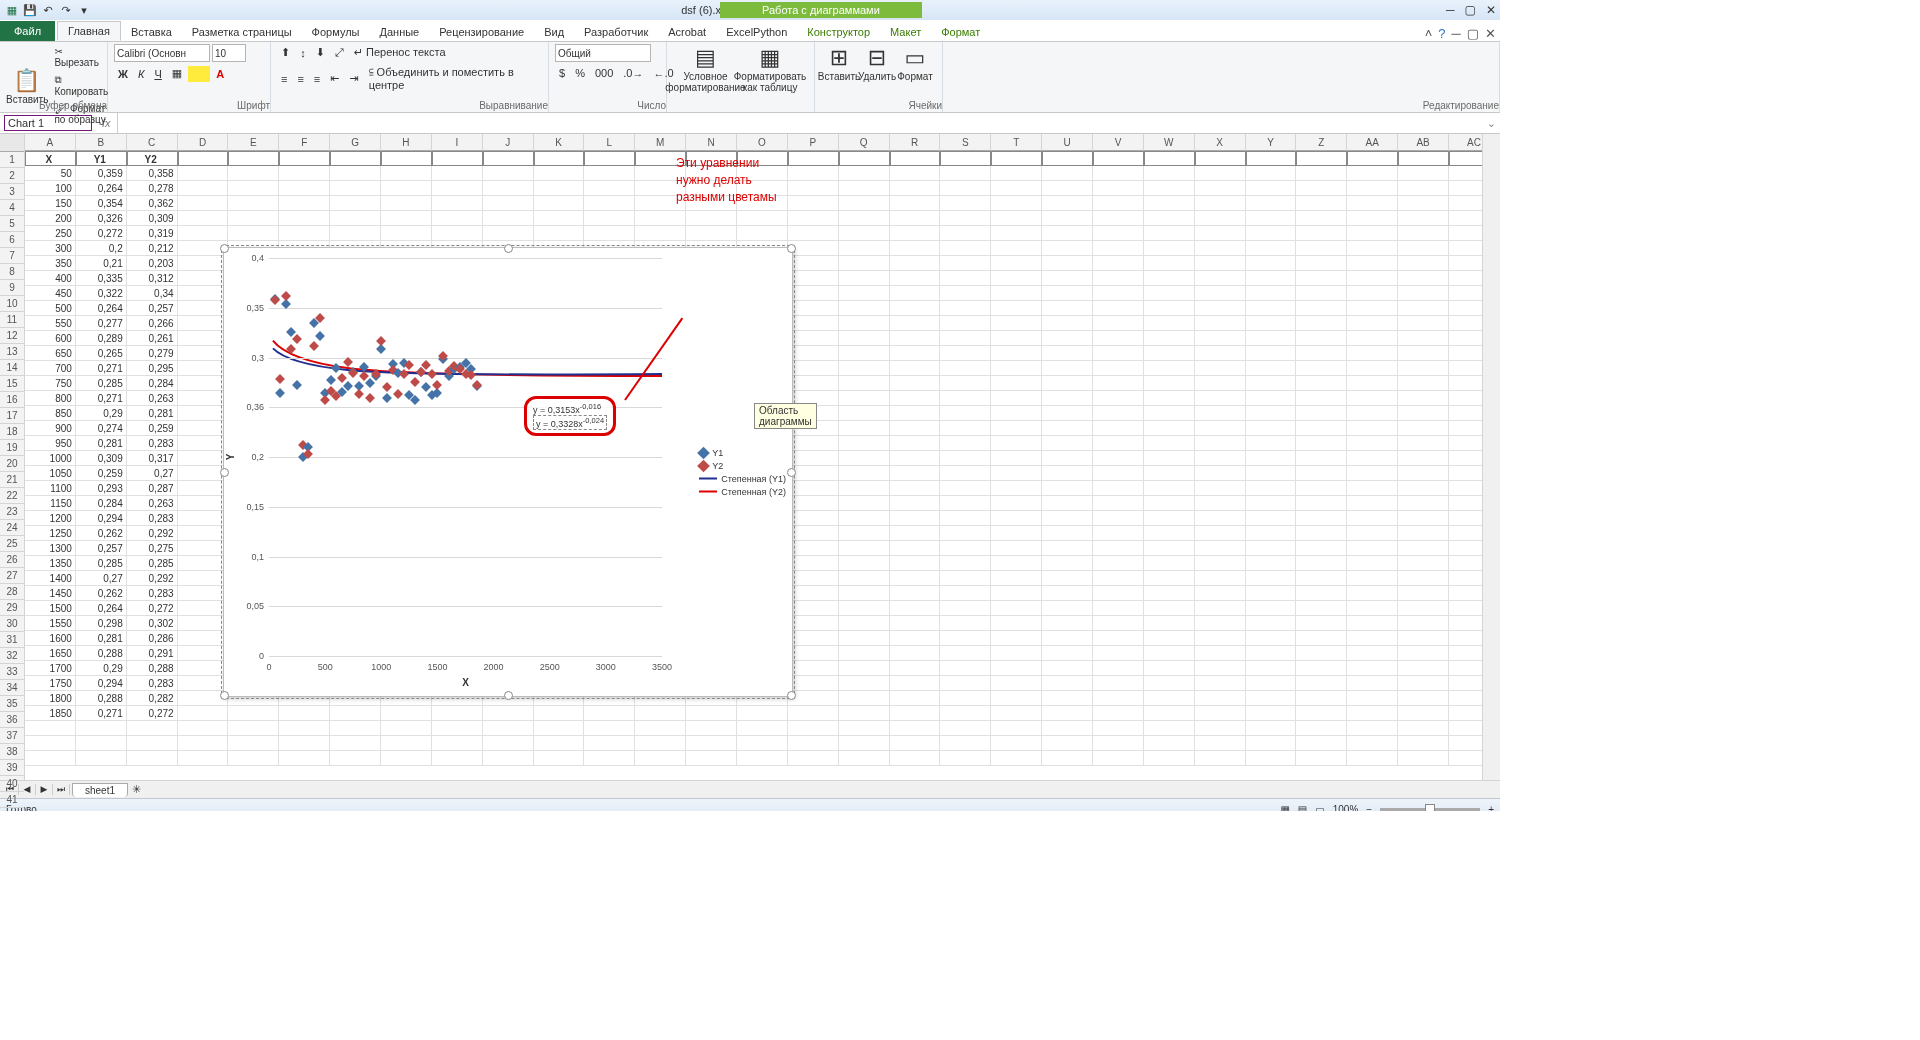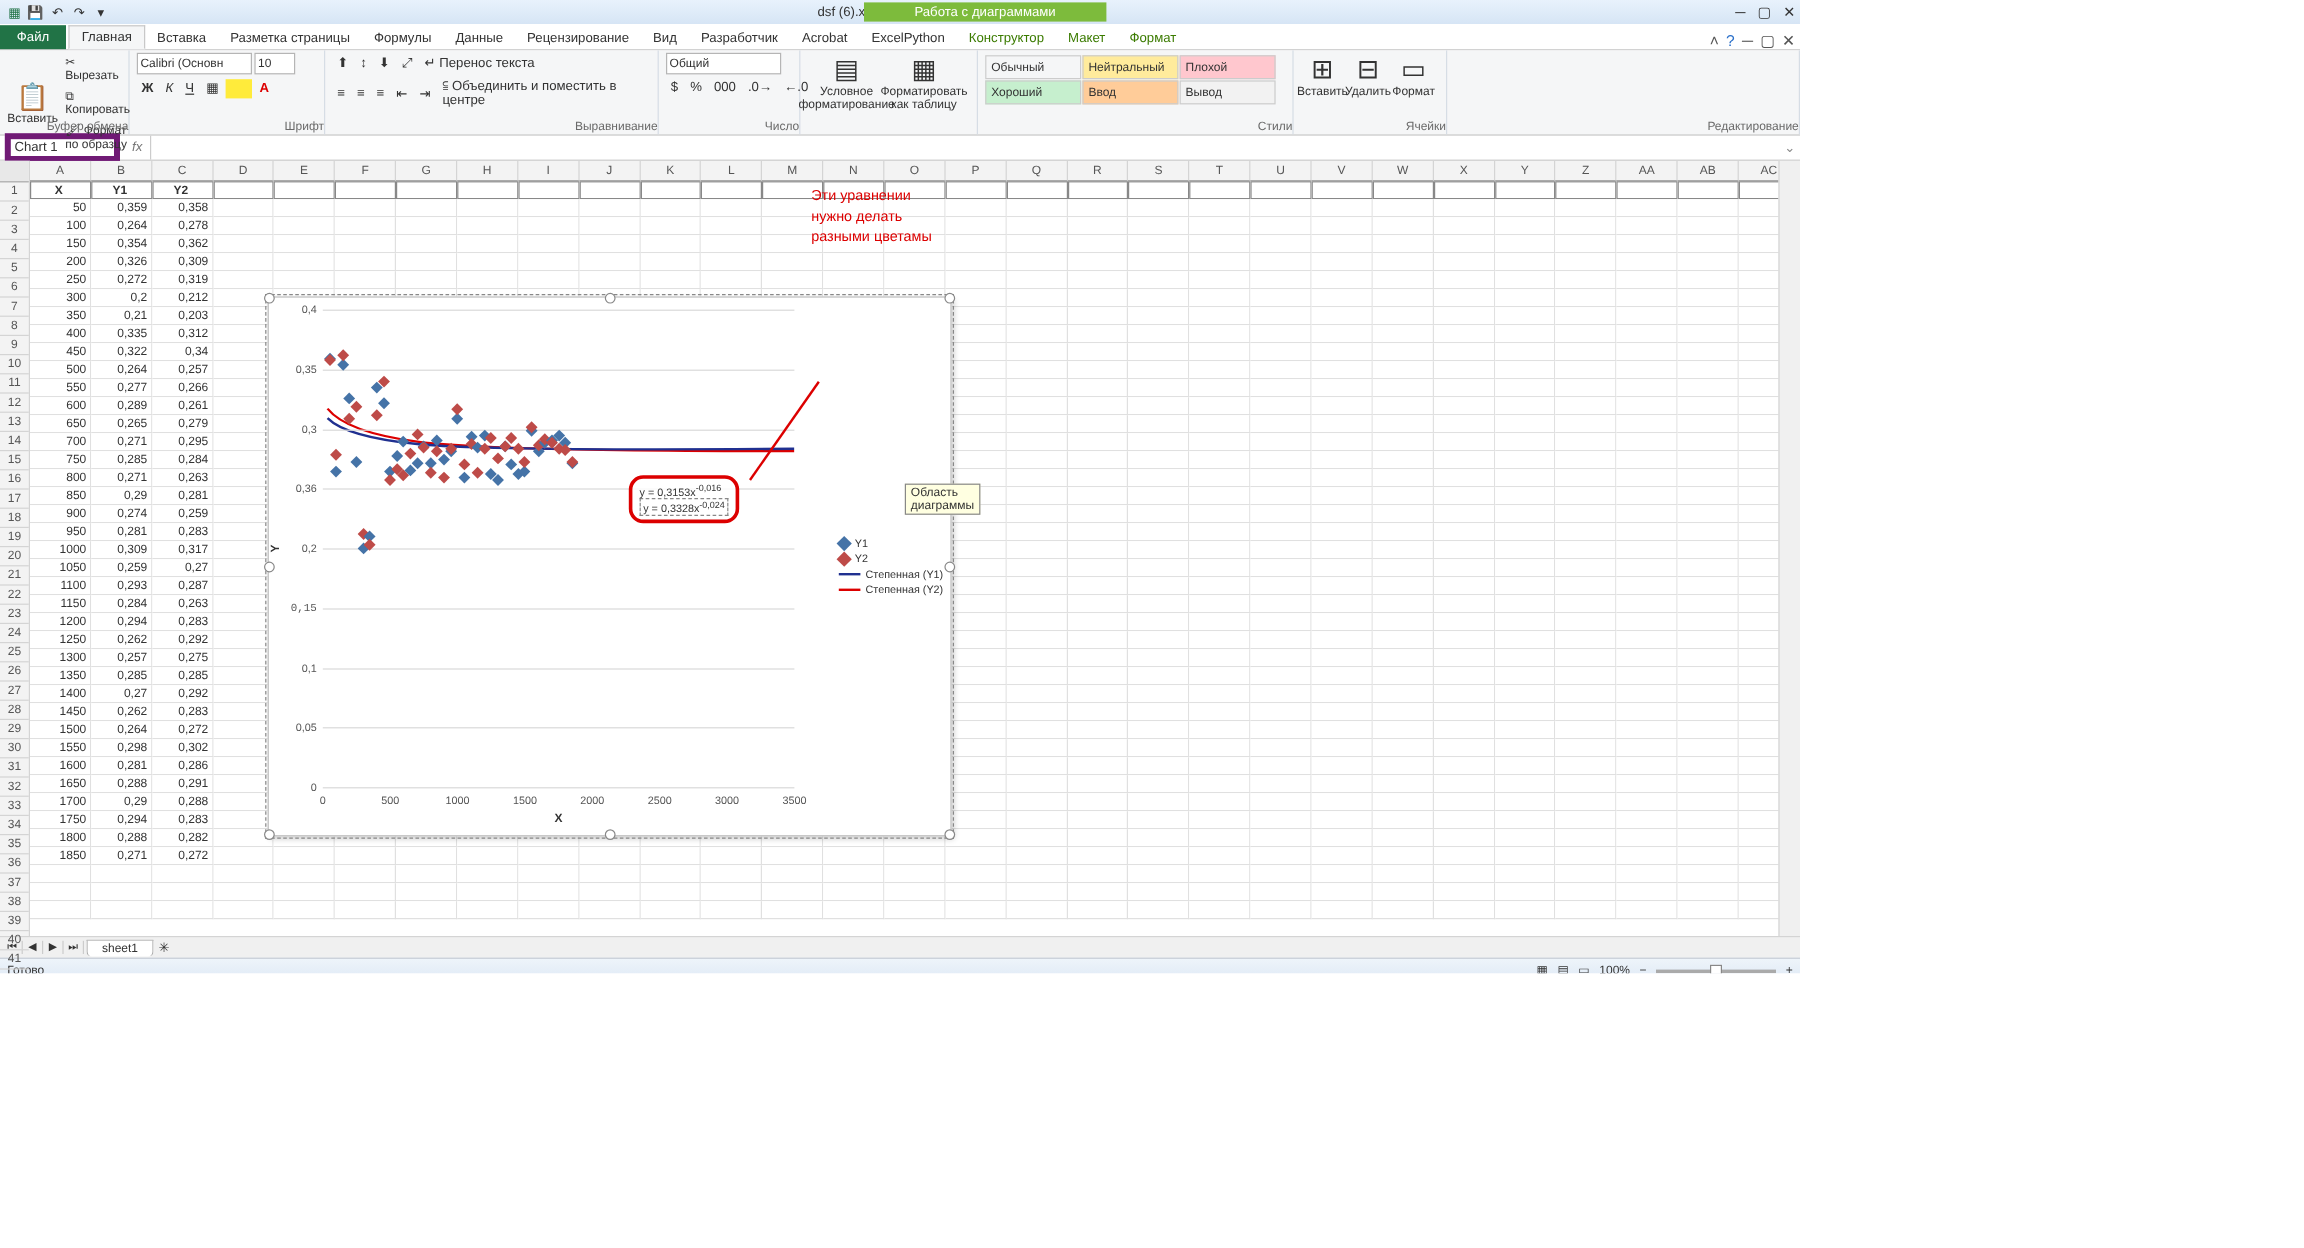--- a/index.html
+++ b/index.html
@@ -20,21 +20,21 @@
 .ribbon .group-label{position:absolute;bottom:1px;left:0;right:0;text-align:right;font-size:10px;color:#6a6a6a}
 .ribbon .stack{display:flex;flex-direction:column;gap:2px;font-size:10px}
 .ribbon .row{display:flex;gap:2px;align-items:center}
 .ribbon .big{display:flex;flex-direction:column;align-items:center;justify-content:center;width:50px;font-size:10px;text-align:center;gap:2px;padding-top:3px}
 .ribbon .big .ico{font-size:22px;line-height:1}
 .ribbon .btn{border:1px solid transparent;padding:1px 3px;cursor:default}
 .ribbon .combo{border:1px solid #b5b5b5;background:#fff;height:16px;font-size:10px;padding:0 2px;display:inline-flex;align-items:center}
 .styles-gallery{display:grid;grid-template-columns:repeat(3,80px);grid-auto-rows:20px;gap:1px;padding-top:2px}
 .styles-gallery .cell{border:1px solid #ccc;font-size:10px;display:flex;align-items:center;padding:0 4px}
 .name-fx{height:20px;border-bottom:1px solid #c8c8c8;display:flex;align-items:center;font-size:11px}
-.name-fx .name-box{width:80px;border:5px solid #701a75;margin:0 4px;padding:1px 3px;background:#fff}
+.name-fx .name-box{width:80px;border:1px solid #701a75;margin:0 4px;padding:1px 3px;background:#fff}
 .name-fx .fx{font-style:italic;color:#777;padding:0 6px}
 .formula-bar{flex:1;border-left:1px solid #ccc;height:100%;display:flex;align-items:center;padding-left:4px;position:relative}
 .formula-expand{position:absolute;right:4px;color:#888}
 .grid-area{display:flex;height:646px;position:relative}
 .row-hdrs{width:24px;background:#f3f3f3;border-right:1px solid #d4d4d4}
 .row-hdrs div{height:15px;border-bottom:1px solid #d4d4d4;font-size:10px;text-align:center;line-height:15px;color:#555}
 .row-hdrs div.colhdr-spacer{height:17px;background:#e8e8e8;border-bottom:1px solid #aaa}
 .sheet{flex:1;position:relative;overflow:hidden}
 .col-hdrs{display:flex;height:17px;background:#f3f3f3}
 .col-hdrs div{width:50px;border-right:1px solid #d4d4d4;border-bottom:1px solid #aaa;font-size:10px;text-align:center;line-height:17px;color:#555}
@@ -182,31 +182,20 @@
     <div class="row">
       <div class="big" style="width:65px">
           <span class="ico">▤</span>
           <span>Условное форматирование</span>
         </div>
       <div class="big" style="width:60px">
           <span class="ico">▦</span>
           <span>Форматировать как таблицу</span>
         </div>
     </div>
-  </div>
-  <div class="group" style="width:250px">
-    <div class="styles-gallery">
-      <div class="cell">Обычный</div>
-      <div class="cell" style="background:#ffeb9c">Нейтральный</div>
-      <div class="cell" style="background:#ffc7ce">Плохой</div>
-      <div class="cell" style="background:#c6efce">Хороший</div>
-      <div class="cell" style="background:#ffcc99">Ввод</div>
-      <div class="cell" style="background:#f2f2f2">Вывод</div>
-    </div>
-    <span class="group-label">Стили</span>
   </div>
   <div class="group" style="width:115px">
     <div class="row">
       <div class="big" style="width:36px">
           <span class="ico">⊞</span>
           <span>Вставить</span>
         </div>
       <div class="big" style="width:36px">
           <span class="ico">⊟</span>
           <span>Удалить</span>
@@ -1600,21 +1589,21 @@
           <path d="M1,21 Q5,26 20,28 T100,30" stroke="#dc0000" stroke-width="0.5" fill="none"></path>
           <path d="M1,23 Q5,27 20,28.5 T100,29.5" stroke="#203090" stroke-width="0.5" fill="none"></path>
         </svg>
       <div class="grid-line" style="top: 100%;"></div>
           <div class="y-tick" style="top: 100%;">0</div>
           <div class="grid-line" style="top: 87.5%;"></div>
           <div class="y-tick" style="top: 87.5%;">0,05</div>
           <div class="grid-line" style="top: 75%;"></div>
           <div class="y-tick" style="top: 75%;">0,1</div>
           <div class="grid-line" style="top: 62.5%;"></div>
-          <div class="y-tick" style="top: 62.5%; font-family: Liberation Mono, monospace;">0,15</div>
+          <div class="y-tick" style="top: 62.5%;">0,15</div>
           <div class="grid-line" style="top: 50%;"></div>
           <div class="y-tick" style="top: 50%;">0,2</div>
           <div class="grid-line" style="top: 37.5%;"></div>
           <div class="y-tick" style="top: 37.5%;">0,36</div>
           <div class="grid-line" style="top: 25%;"></div>
           <div class="y-tick" style="top: 25%;">0,3</div>
           <div class="grid-line" style="top: 12.5%;"></div>
           <div class="y-tick" style="top: 12.5%;">0,35</div>
           <div class="grid-line" style="top: 0%;"></div>
           <div class="y-tick" style="top: 0%;">0,4</div>

